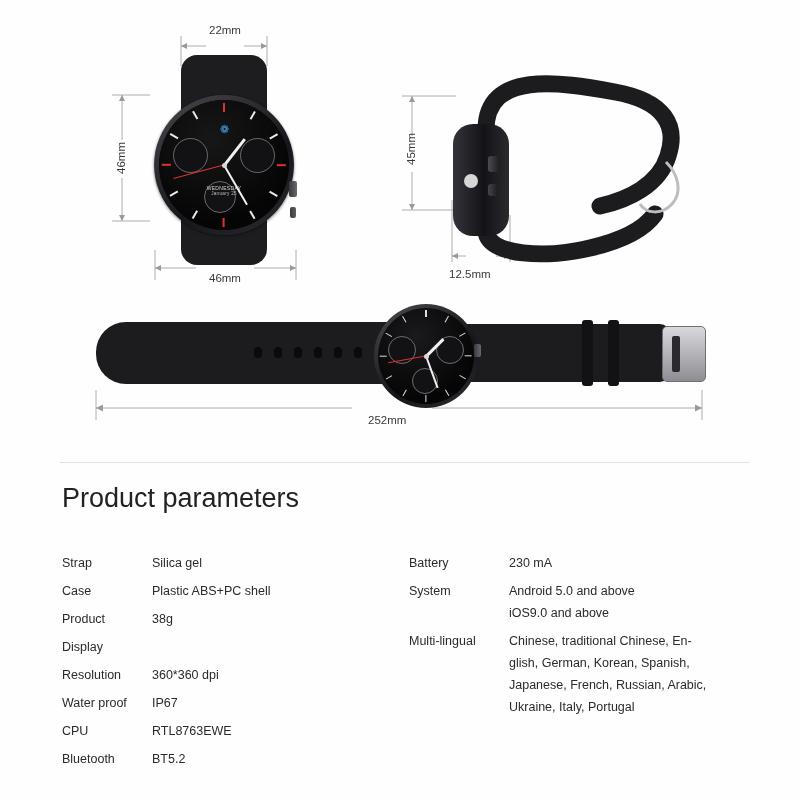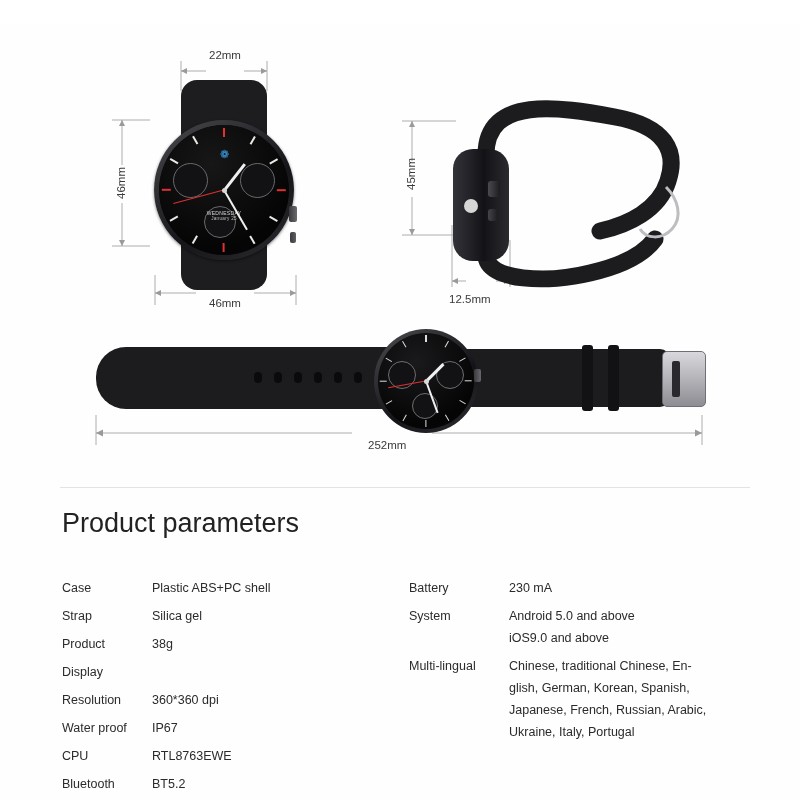--- a/index.html
+++ b/index.html
@@ -21,21 +21,20 @@
     width: 800px;
     height: 800px;
     background: #fefefe;
   }
 
   
   .diagram-area {
     position: relative;
     width: 769px;
     height: 460px;
-    margin-top: 25px;
   }
 
   .dim-text {
     position: absolute;
     font-size: 11.5px;
     color: #3a3a3a;
     font-family: "Liberation Sans", sans-serif;
     white-space: nowrap;
   }
   .dim-text.vert {
@@ -529,26 +528,26 @@
       </div>
     </div>
   </div>
 
   <div class="divider"></div>
 
   <div class="params-title">Product parameters</div>
 
   <div class="param-col col-left">
     <div class="param-row">
+      <div class="param-key">Strap</div>
+      <div class="param-val">Silica gel</div>
+    </div>
+    <div class="param-row">
       <div class="param-key">Case</div>
       <div class="param-val">Plastic ABS+PC shell</div>
-    </div>
-    <div class="param-row">
-      <div class="param-key">Strap</div>
-      <div class="param-val">Silica gel</div>
     </div>
     <div class="param-row">
       <div class="param-key">Product</div>
       <div class="param-val">38g</div>
     </div>
     <div class="param-row">
       <div class="param-key">Display</div>
     </div>
     <div class="param-row">
       <div class="param-key">Resolution</div>

